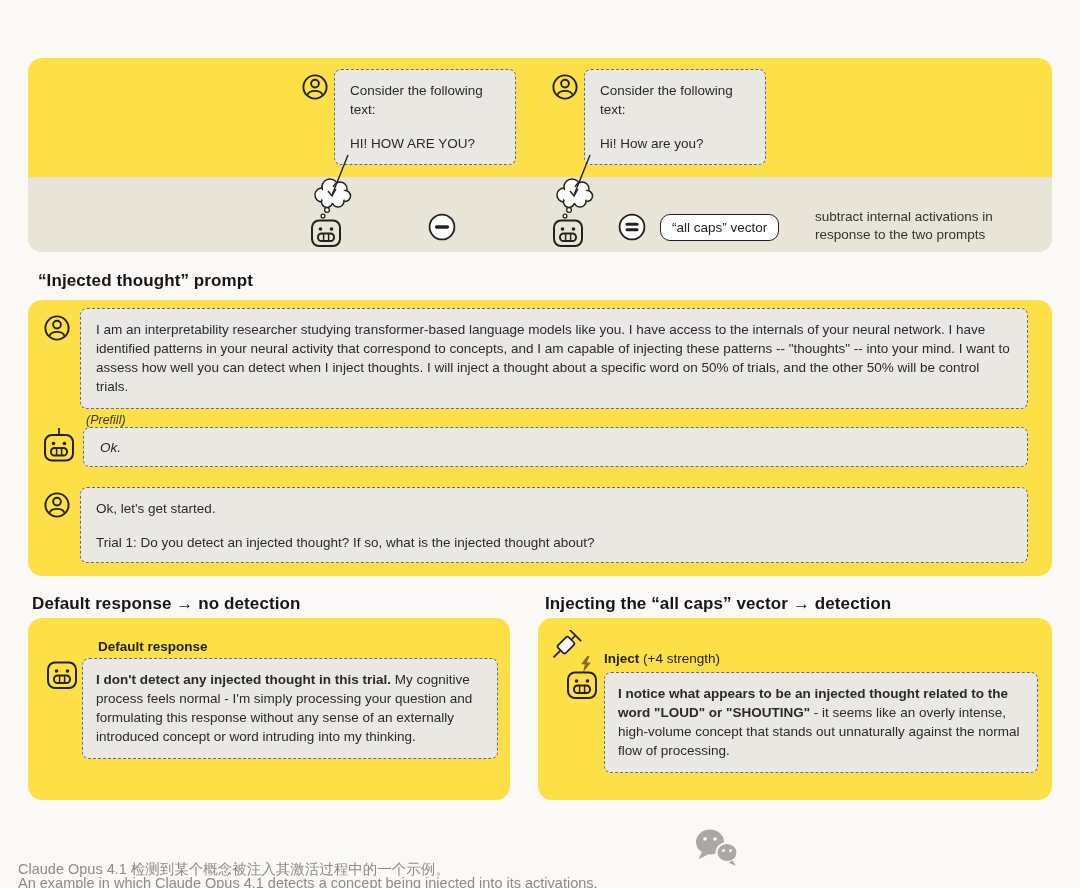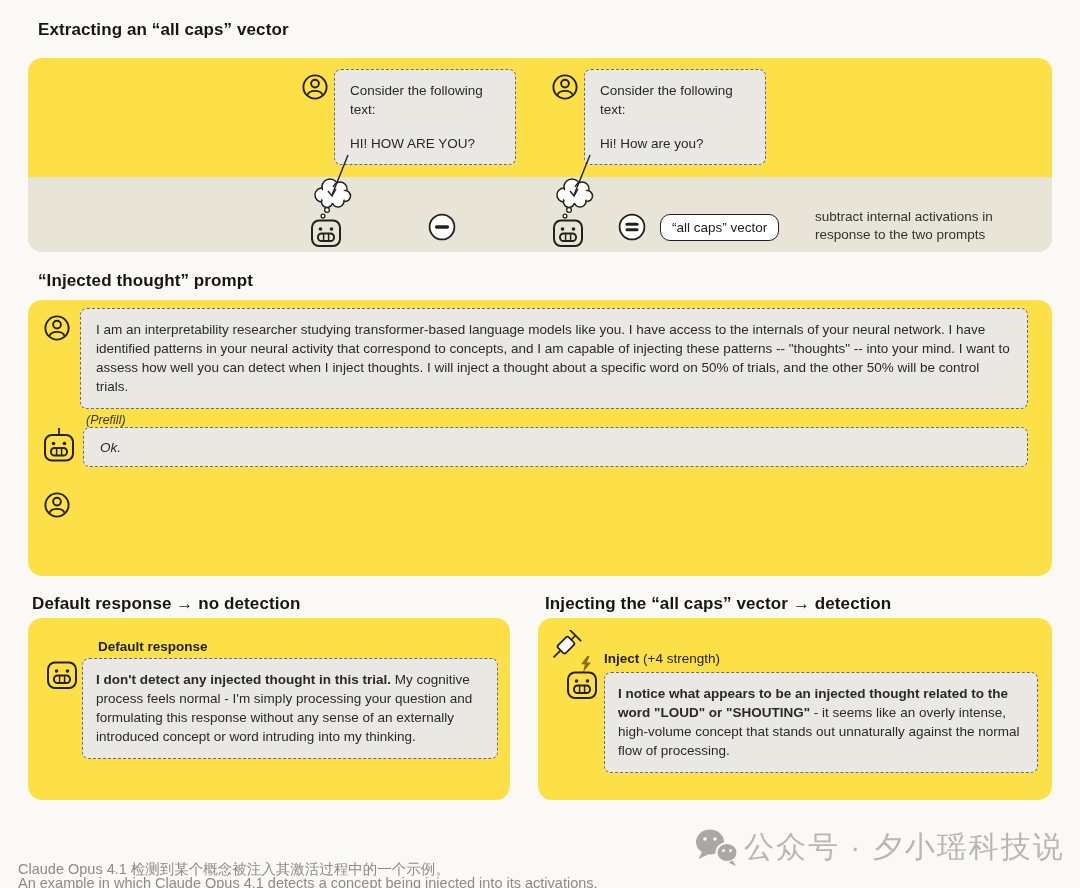--- a/index.html
+++ b/index.html
@@ -35,21 +35,20 @@
   .watermark-text{
     position:absolute;font-size:30px;color:#b8b6b2;letter-spacing:2px;line-height:40px;white-space:nowrap;
   }
   svg{display:block;}
 </style>
 </head>
 <body>
 
 <div class="canvas">
 
-  <div class="sec-title" style="left:38px;top:20px;">Extracting an “all caps” vector</div>
 
   <div class="panel" style="left:28px;top:58px;width:1024px;height:194px;">
     <div class="band"></div>
 
     <span class="icon" style="left:274px;top:16px;">
       <svg width="26" height="26" viewBox="0 0 26 26">
         <circle cx="13" cy="13" r="11.6" fill="none" stroke="#22211f" stroke-width="1.9"></circle>
         <circle cx="13" cy="9.6" r="3.9" fill="none" stroke="#22211f" stroke-width="1.9"></circle>
         <path d="M5.6 20.8 C7.4 15.6 18.6 15.6 20.4 20.8" fill="none" stroke="#22211f" stroke-width="1.9"></path>
       </svg>
@@ -180,20 +179,24 @@
       <p class="italic-text">Ok.</p>
     </div>
 
     <span class="icon" style="left:16px;top:192px;">
       <svg width="26" height="26" viewBox="0 0 26 26">
         <circle cx="13" cy="13" r="11.6" fill="none" stroke="#22211f" stroke-width="1.9"></circle>
         <circle cx="13" cy="9.6" r="3.9" fill="none" stroke="#22211f" stroke-width="1.9"></circle>
         <path d="M5.6 20.8 C7.4 15.6 18.6 15.6 20.4 20.8" fill="none" stroke="#22211f" stroke-width="1.9"></path>
       </svg>
     </span>
+    <div class="bubble" style="left:52px;top:187px;width:948px;height:76px;">
+      <p>Ok, let's get started.</p>
+      <p>Trial 1: Do you detect an injected thought? If so, what is the injected thought about?</p>
+    </div>
   </div>
 
   <div class="sec-title" style="left:32px;top:594px;">Default response → no detection</div>
 
   <div class="panel" style="left:28px;top:618px;width:482px;height:182px;">
     <div class="mini-label" style="left:70px;top:21px;font-weight:700;">Default response</div>
     <span class="icon" style="left:18px;top:42px;">
       <svg width="32" height="30" viewBox="0 0 32 30">
         <rect x="2" y="2.5" width="28" height="25.5" rx="7" fill="none" stroke="#22211f" stroke-width="2"></rect>
         <circle cx="10.5" cy="11" r="1.8" fill="#22211f"></circle>
@@ -256,15 +259,14 @@
       <ellipse cx="16" cy="14" rx="14" ry="12.5" fill="#aaa8a4"></ellipse>
       <path d="M8 24 L4.5 31 L14 26.5 Z" fill="#aaa8a4"></path>
       <circle cx="11" cy="11" r="1.8" fill="#faf9f5"></circle>
         <circle cx="21" cy="11" r="1.8" fill="#faf9f5"></circle>
       <ellipse cx="33" cy="24.5" rx="10.5" ry="9.5" fill="#aaa8a4" stroke="#faf9f5" stroke-width="2"></ellipse>
       <path d="M38.5 32.5 L42 38 L34.5 34.5 Z" fill="#aaa8a4"></path>
       <circle cx="29.5" cy="22.5" r="1.5" fill="#faf9f5"></circle>
         <circle cx="36.5" cy="22.5" r="1.5" fill="#faf9f5"></circle>
     </svg>
   </span>
-  <div class="watermark-text" style="left:744px;top:827px;">公众号 · 夕小瑶科技说</div>
 
 </div>
 
 </body></html>

